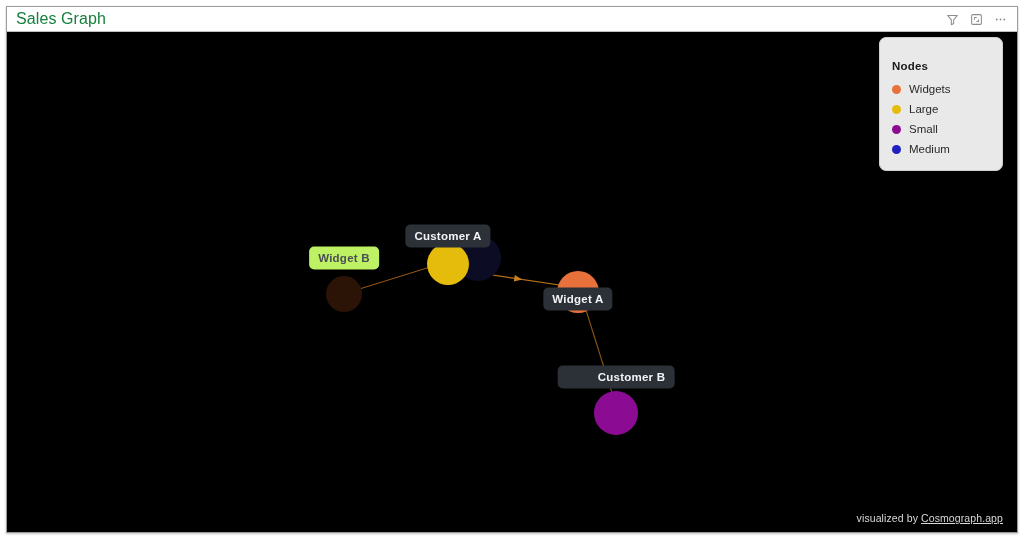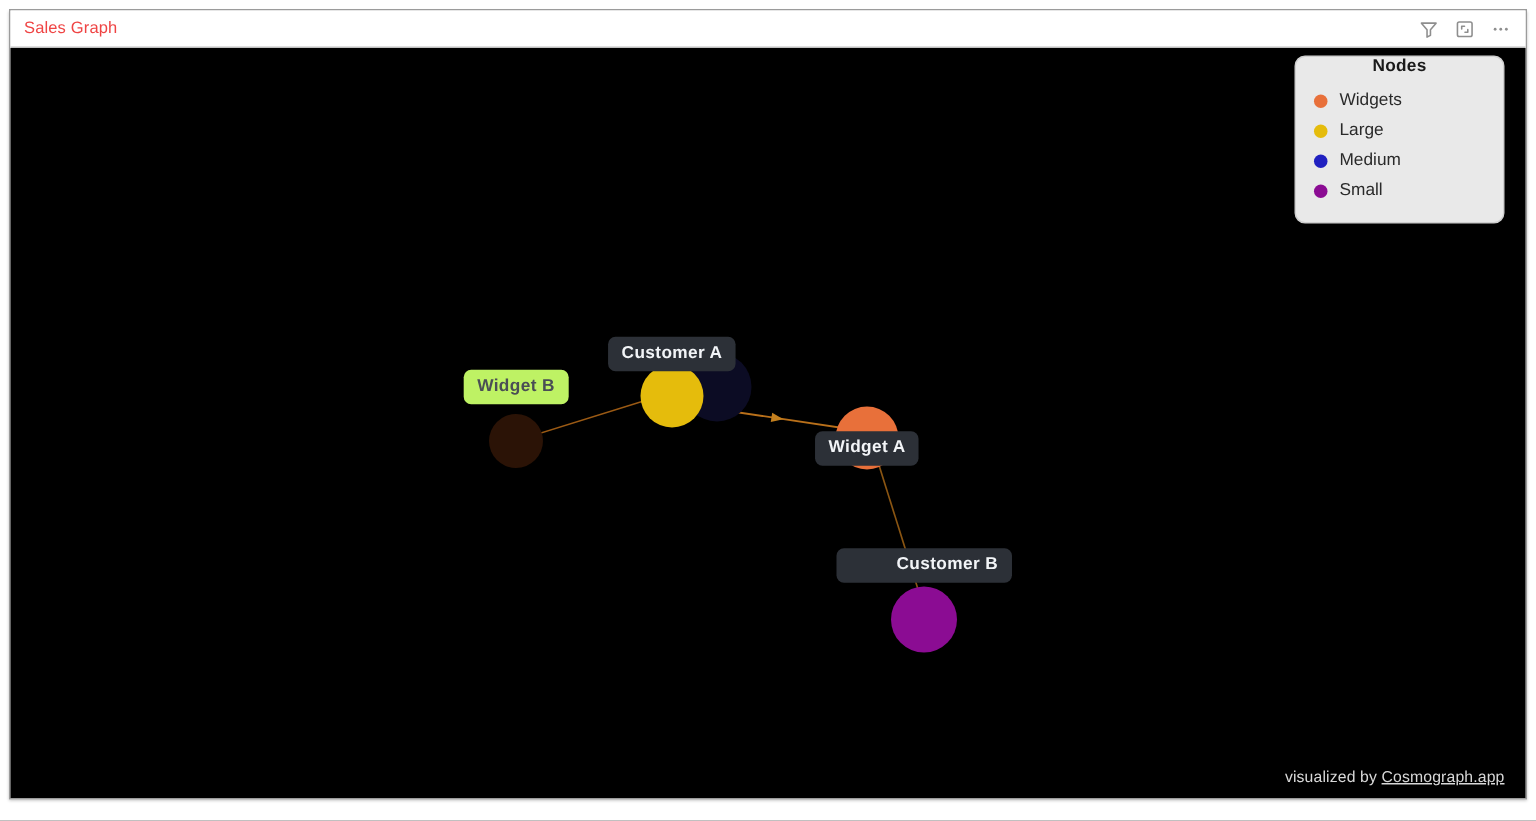--- a/index.html
+++ b/index.html
@@ -30,22 +30,22 @@
     position: relative;
     height: 25px;
     background: #ffffff;
     border-bottom: 1px solid #bfbfbf;
     box-sizing: border-box;
     display: flex;
     align-items: center;
     padding: 0 6px 0 9px;
   }
   #window-title {
-    font-size: 11px;
-    color: #ef4444;
+    font-size: 16px;
+    color: #15803d;
     letter-spacing: 0.1px;
     white-space: nowrap;
   }
   #title-actions {
     margin-left: auto;
     display: flex;
     align-items: center;
     gap: 11px;
     padding-right: 4px;
   }
@@ -101,27 +101,26 @@
   .node-label.dimmed {
     background: #bef264;
     color: #4a4e55;
   }
 
   
   #legend-panel {
     position: absolute;
     right: 14px;
     top: 5px;
-    width: 140px;
+    width: 124px;
     background: #e9e9e9;
     border: 1px solid #cfcfcf;
     border-radius: 7px;
-    padding: 0 12px 11px 12px;
+    padding: 22px 12px 11px 12px;
     box-sizing: border-box;
-    text-align: center;
   }
   #legend-title {
     font-size: 11.5px;
     font-weight: bold;
     color: #1a1a1a;
     margin-bottom: 7px;
     letter-spacing: 0.2px;
   }
   .legend-row {
     display: flex;
@@ -219,26 +218,26 @@
       <div id="legend-items">
           <div class="legend-row">
             <span class="legend-dot" style="background: rgb(232, 112, 58);"></span>
             <span class="legend-label">Widgets</span>
           </div>
           <div class="legend-row">
             <span class="legend-dot" style="background: rgb(229, 188, 12);"></span>
             <span class="legend-label">Large</span>
           </div>
           <div class="legend-row">
+            <span class="legend-dot" style="background: rgb(139, 12, 147);"></span>
+            <span class="legend-label">Small</span>
+          </div>
+          <div class="legend-row">
             <span class="legend-dot" style="background: rgb(32, 32, 192);"></span>
             <span class="legend-label">Medium</span>
-          </div>
-          <div class="legend-row">
-            <span class="legend-dot" style="background: rgb(139, 12, 147);"></span>
-            <span class="legend-label">Small</span>
           </div>
         </div>
     </div>
 
     <div id="attribution">
       <span>visualized by </span><a id="attribution-link">Cosmograph.app</a>
     </div>
 
   </div>
 </div>

